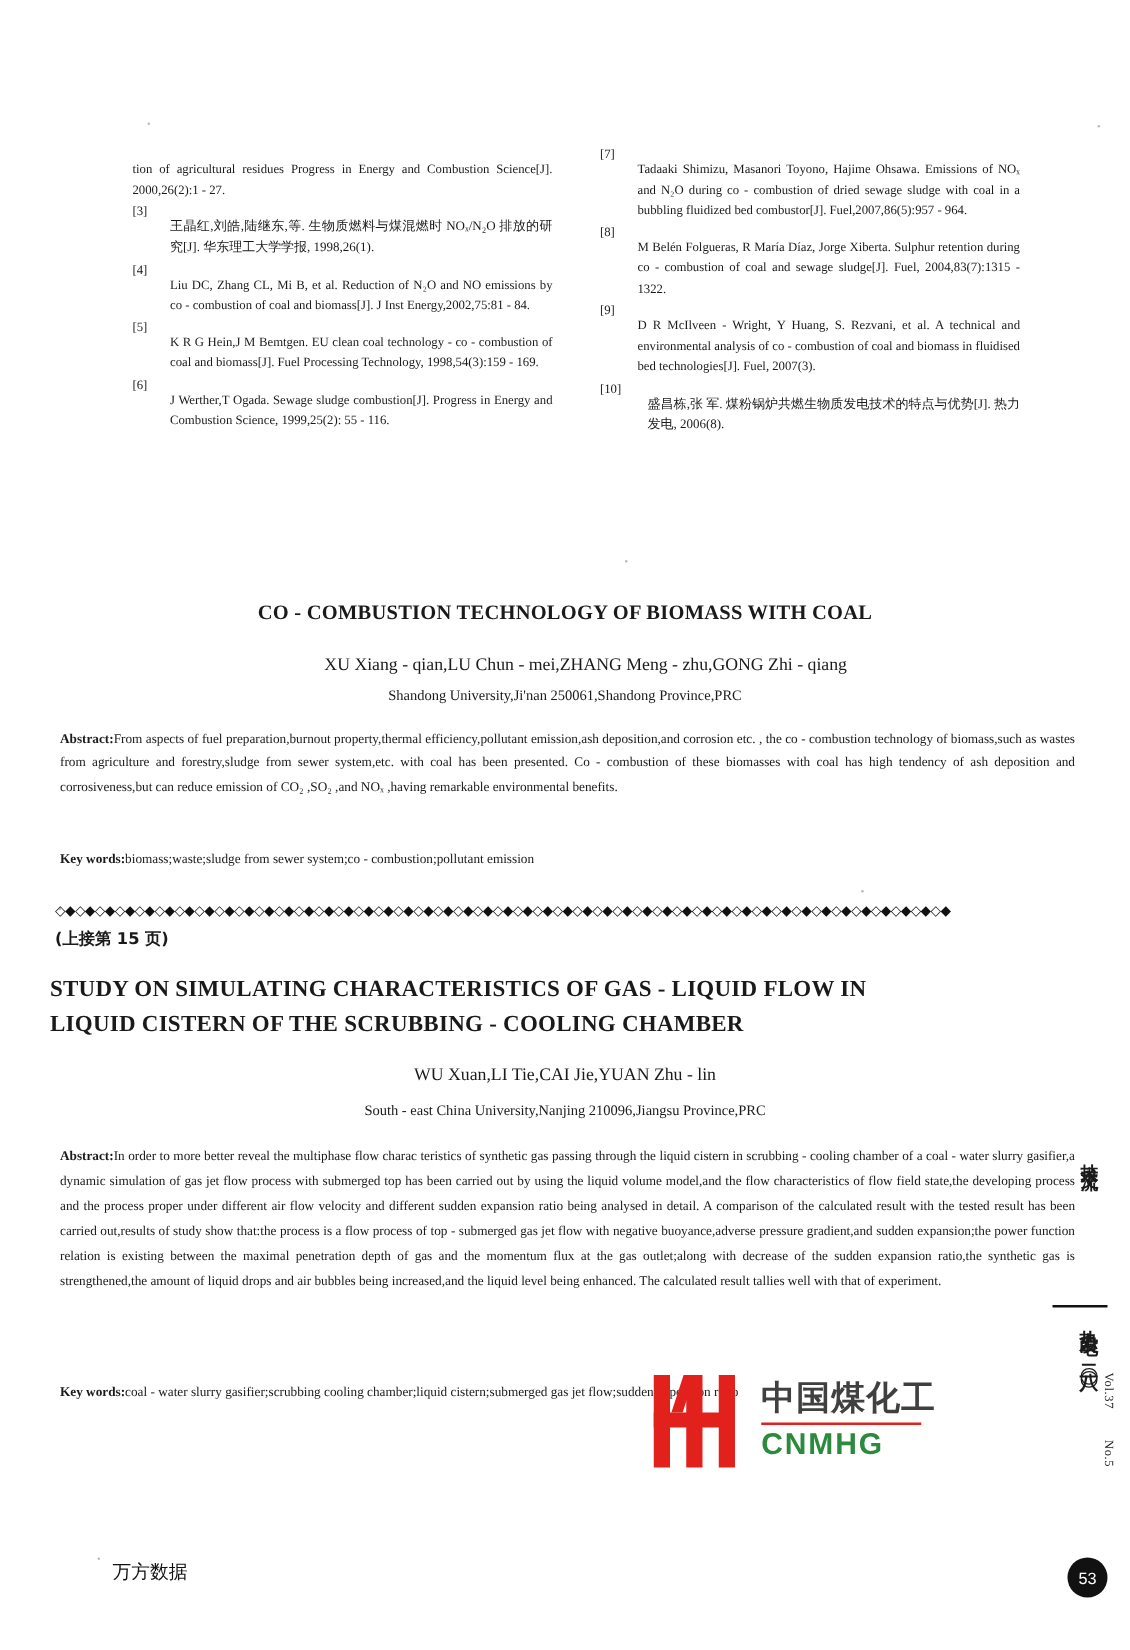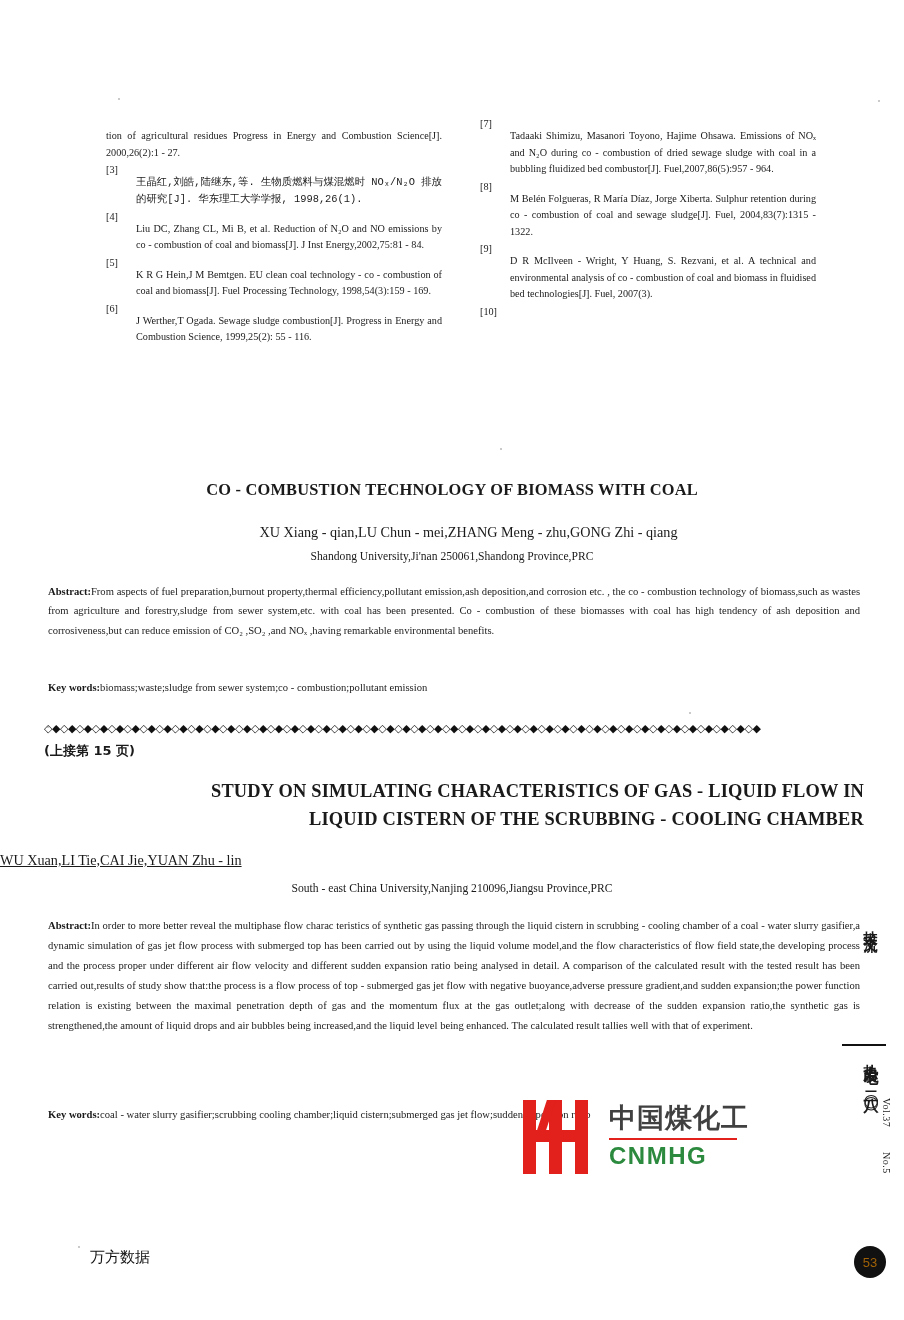--- a/index.html
+++ b/index.html
@@ -47,21 +47,21 @@
     flex: 0 0 38px;
   }
   .ref .body {
     flex: 1 1 auto;
     margin-top: 12px;
   }
   .ref.cont .body {
     flex: 1 1 auto;
   }
   .cn {
-    font-family: Liberation Mono, monospace;
+    font-family: Liberation Serif, serif;
     font-size: 10.4px;
   }
 
   
   .art1-title {
     position: absolute;
     left: 0;
     right: 0;
     top: 480px;
     text-align: center;
@@ -130,34 +130,33 @@
     top: 742px;
     font-family: "DejaVu Sans", sans-serif;
     font-size: 13px;
     font-weight: bold;
   }
   .art2-title {
     position: absolute;
     left: 40px;
     width: 824px;
     top: 778px;
-    text-align: right;
+    text-align: left;
     font-weight: bold;
     font-size: 18.4px;
     line-height: 1.5;
     letter-spacing: 0.2px;
   }
   .art2-authors {
     position: absolute;
     left: 0;
     right: 0;
     top: 852px;
-    text-align: left;
+    text-align: center;
     font-size: 14.2px;
-    text-decoration: underline;
   }
   .art2-affil {
     position: absolute;
     left: 0;
     right: 0;
     top: 882px;
     text-align: center;
     font-size: 11.6px;
   }
   .art2-abs {
@@ -286,21 +285,21 @@
     letter-spacing: 0.5px;
   }
   .pagenum {
     position: absolute;
     right: 18px;
     top: 1246px;
     width: 32px;
     height: 32px;
     border-radius: 50%;
     background: #111;
-    color: #a16207;
+    color: #ffffff;
     font-family: "Liberation Sans", sans-serif;
     font-size: 13px;
     display: flex;
     align-items: center;
     justify-content: center;
   }
   .pagefoot {
     position: absolute;
     left: 90px;
     top: 1248px;
@@ -360,20 +359,21 @@
       <div class="ref">
         <div class="num">[8]</div>
         <div class="body">M Belén Folgueras, R María Díaz, Jorge Xiberta. Sulphur retention during co - combustion of coal and sewage sludge[J]. Fuel, 2004,83(7):1315 - 1322.</div>
       </div>
       <div class="ref">
         <div class="num">[9]</div>
         <div class="body">D R McIlveen - Wright, Y Huang, S. Rezvani, et al. A technical and environmental analysis of co - combustion of coal and biomass in fluidised bed technologies[J]. Fuel, 2007(3).</div>
       </div>
       <div class="ref">
         <div class="num wide">[10]</div>
+        <div class="body cn">盛昌栋,张 军. 煤粉锅炉共燃生物质发电技术的特点与优势[J]. 热力发电, 2006(8).</div>
       </div>
     </div>
 
   </div>
 
   <div class="art1-title">CO - COMBUSTION TECHNOLOGY OF BIOMASS WITH COAL</div>
   <div class="art1-authors">XU Xiang - qian,LU Chun - mei,ZHANG Meng - zhu,GONG Zhi - qiang</div>
   <div class="art1-affil">Shandong University,Ji'nan 250061,Shandong Province,PRC</div>
 
   <div class="art1-abs">

